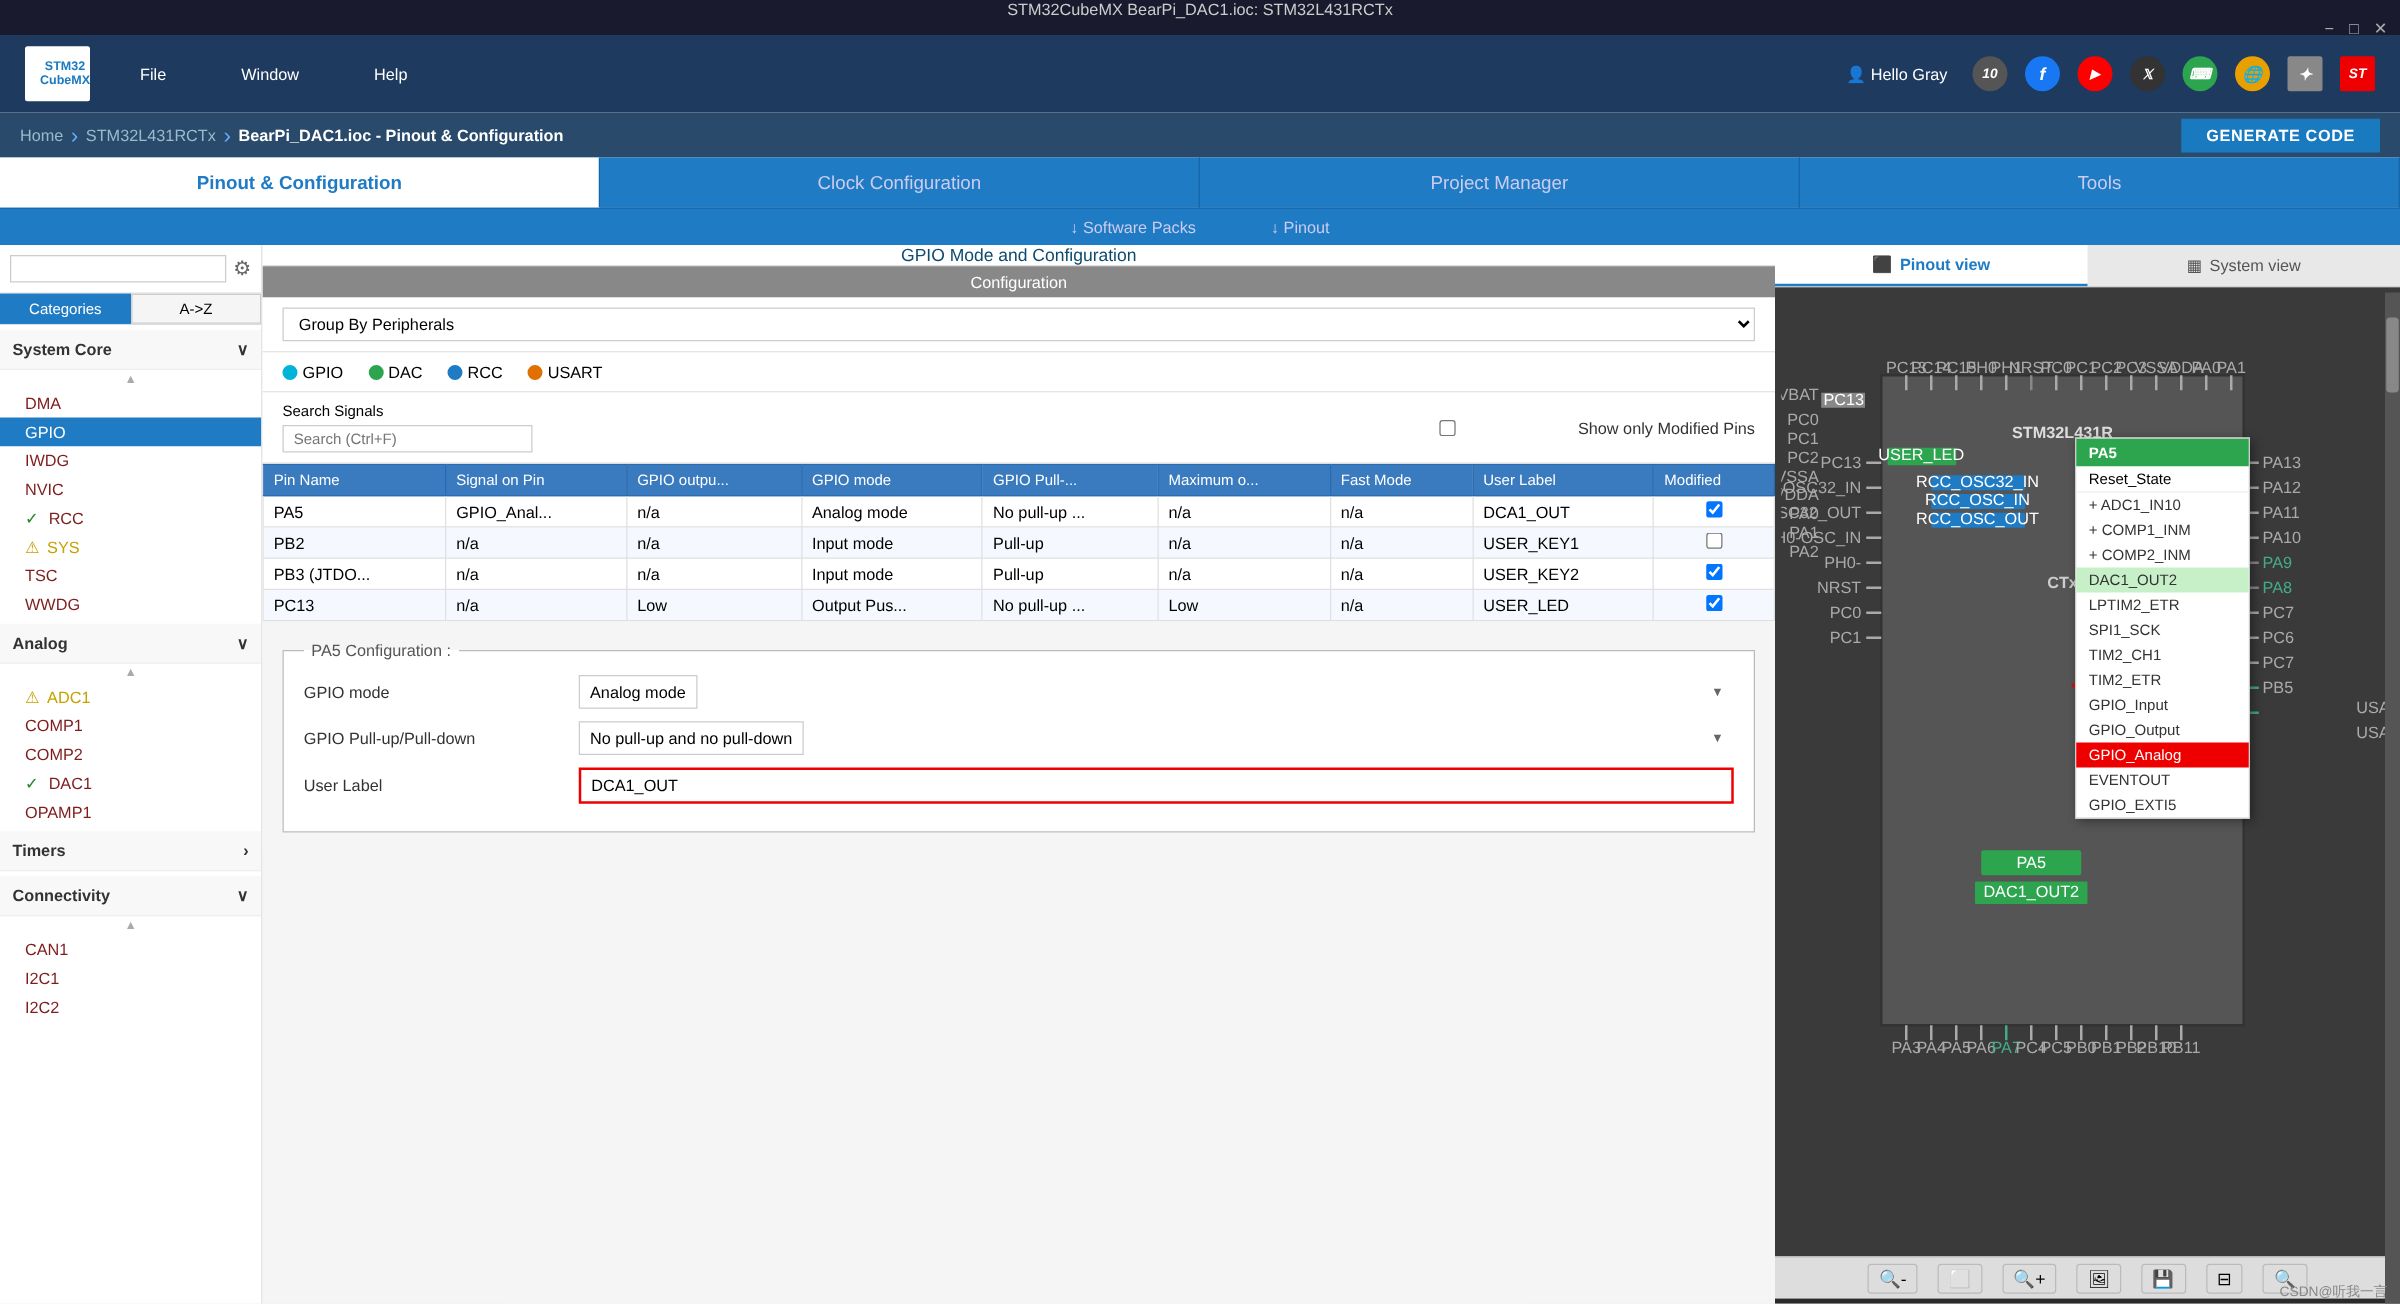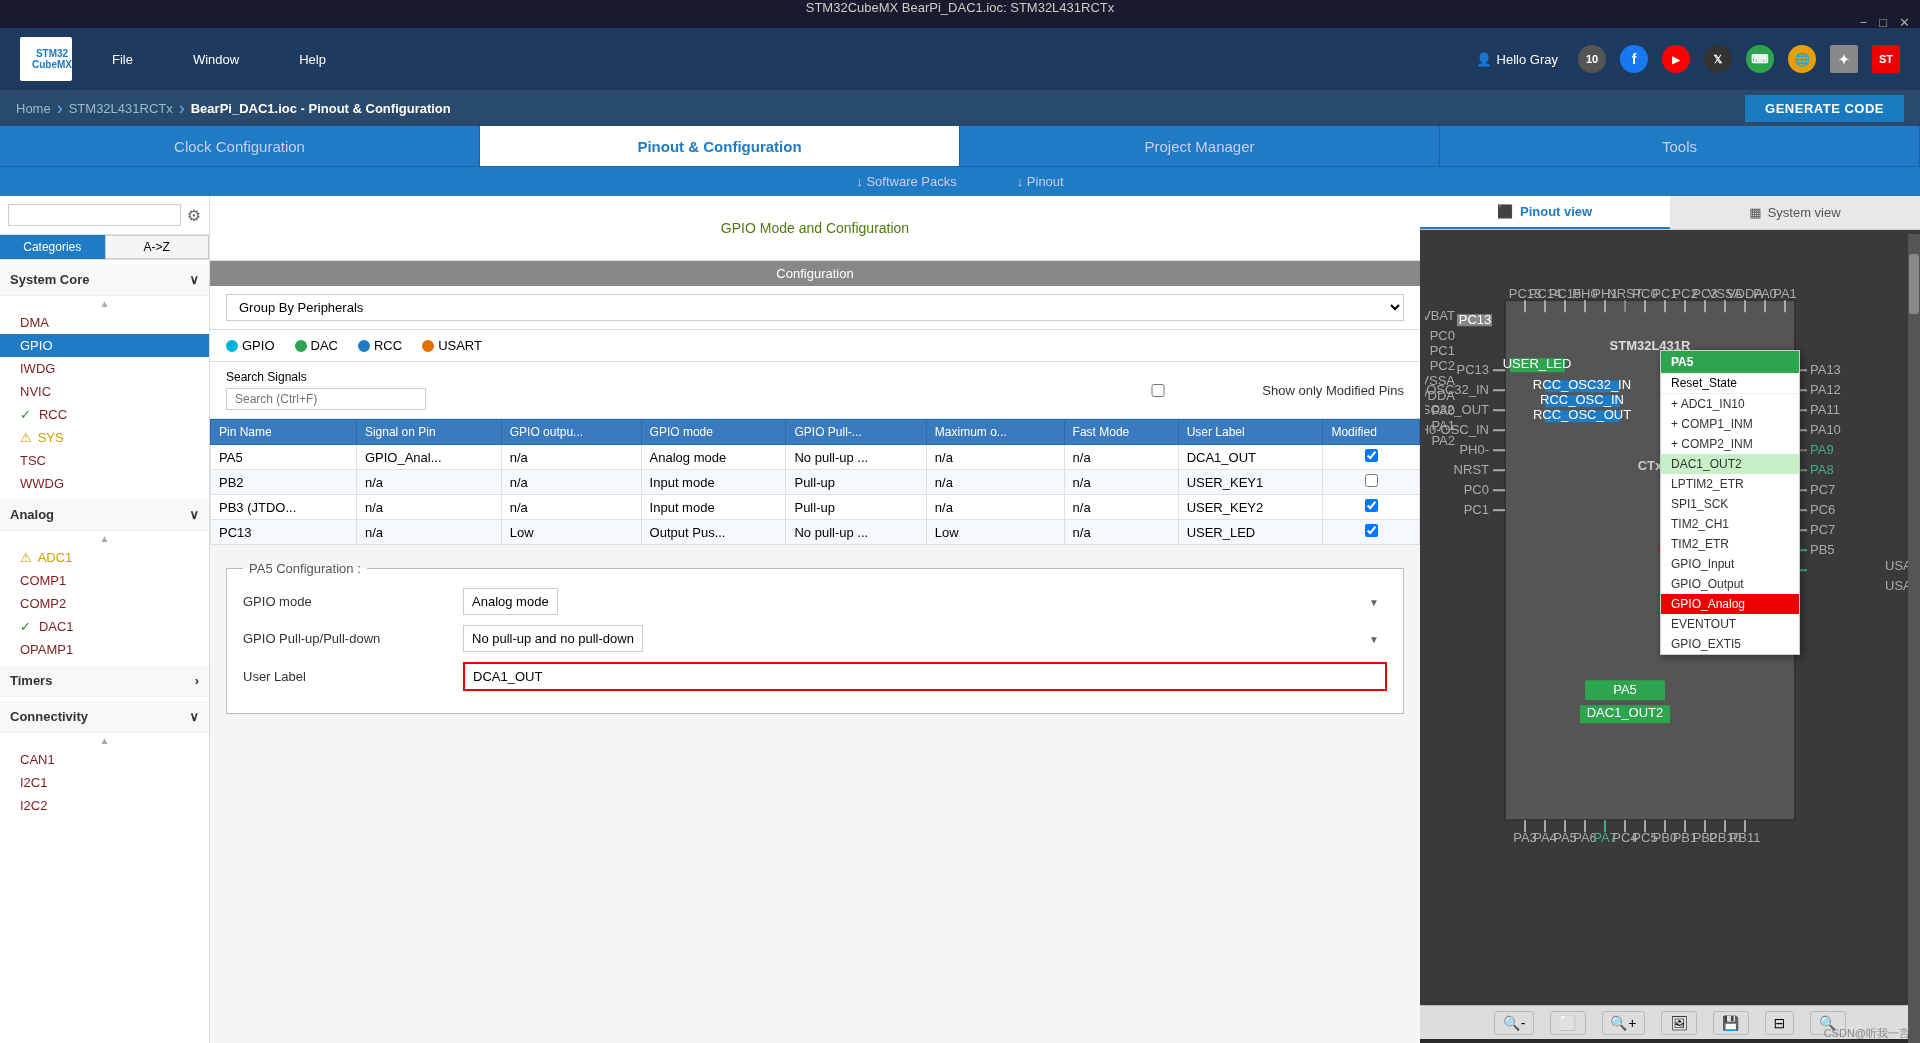--- a/index.html
+++ b/index.html
@@ -11,21 +11,21 @@
 
     
     .top-nav { background: #1e3a5f; height: 62px; display: flex; align-items: center; padding: 0 20px; gap: 40px; }
     .logo-area { display: flex; align-items: center; gap: 8px; }
     .logo-box { background: #fff; width: 52px; height: 44px; display: flex; align-items: center; justify-content: center; border-radius: 2px; padding-left: 12px; }
     .logo-text { color: #1a7abf; font-weight: bold; font-size: 10px; line-height: 1.1; text-align: center; }
     .nav-menu { display: flex; gap: 60px; color: #fff; font-size: 15px; }
     .nav-menu span { cursor: pointer; }
     .user-area { margin-left: auto; display: flex; align-items: center; gap: 20px; color: #fff; }
     .social-icons { display: flex; gap: 14px; align-items: center; }
-    .social-icon { width: 28px; height: 28px; border-radius: 50%; display: flex; align-items: center; justify-content: center; font-size: 14px; font-weight: bold; cursor: pointer; }
+    .social-icon { width: 28px; height: 28px; border-radius: 50%; display: flex; align-items: center; justify-content: center; font-size: 14px; font-weight: bold; cursor: pointer; font-style: italic; }
     .icon-blue { background: #1877f2; color: #fff; }
     .icon-red { background: #ff0000; color: #fff; }
     .icon-dark { background: #333; color: #fff; }
     .icon-green { background: #2da44e; color: #fff; }
     .icon-orange { background: #e8a000; color: #fff; }
     .icon-gray { background: #888; color: #fff; border-radius: 0; }
 
     
     .breadcrumb { background: #2a4a6b; height: 36px; display: flex; align-items: center; padding: 0 16px; gap: 6px; color: #cce; font-size: 13px; }
     .breadcrumb-item { color: #9bc; cursor: pointer; }
@@ -57,21 +57,21 @@
     .category-header { display: flex; align-items: center; justify-content: space-between; padding: 8px 10px; background: #f8f8f8; cursor: pointer; font-weight: bold; color: #333; border-bottom: 1px solid #eee; margin-top: 4px; }
     .sidebar-item { padding: 4px 10px 4px 20px; cursor: pointer; color: #7f1d1d; display: flex; align-items: center; gap: 6px; }
     .sidebar-item.active { background: #1e7bc4; color: #fff; }
     .sidebar-item.warning { color: #c8a000; }
     .sidebar-item.warning::before { content: '⚠'; color: #c8a000; }
     .sidebar-item.check::before { content: '✓'; color: #2a8a2a; margin-right: 2px; }
     .scroll-indicator { text-align: center; color: #aaa; padding: 2px; font-size: 10px; }
 
     
     .center-content { flex: 1; background: #f5f5f5; overflow-y: auto; display: flex; flex-direction: column; }
-    .gpio-header { background: #fff; padding: 24px 16px; text-align: center; font-size: 14px; color: #4d7c0f; border-bottom: 1px solid #ddd; }
+    .gpio-header { background: #fff; padding: 0 16px; text-align: center; font-size: 14px; color: #0c4a6e; border-bottom: 1px solid #ddd; }
     .config-header { background: #888; color: #fff; text-align: center; padding: 5px; font-size: 13px; }
     .group-by-row { padding: 8px 16px; background: #fff; border-bottom: 1px solid #ddd; }
     .group-by-row select { width: 100%; padding: 4px 8px; border: 1px solid #ccc; background: #fff; font-size: 13px; }
 
     
     .filter-row { display: flex; gap: 20px; padding: 8px 16px; background: #fff; border-bottom: 1px solid #ddd; align-items: center; }
     .radio-item { display: flex; align-items: center; gap: 4px; cursor: pointer; }
     .radio-dot { width: 12px; height: 12px; border-radius: 50%; border: 2px solid; display: flex; align-items: center; justify-content: center; }
     .radio-dot.cyan { border-color: #00b4d8; background: #00b4d8; }
     .radio-dot.green { border-color: #2da44e; background: #2da44e; }
@@ -154,22 +154,22 @@
 <div class="breadcrumb">
   <span class="breadcrumb-item">Home</span>
   <span class="breadcrumb-sep">›</span>
   <span class="breadcrumb-item">STM32L431RCTx</span>
   <span class="breadcrumb-sep">›</span>
   <span class="breadcrumb-item active">BearPi_DAC1.ioc - Pinout &amp; Configuration</span>
   <button class="generate-btn">GENERATE CODE</button>
 </div>
 
 <div class="tab-bar">
+  <div class="tab active">Pinout &amp; Configuration</div>
   <div class="tab">Clock Configuration</div>
-  <div class="tab active">Pinout &amp; Configuration</div>
   <div class="tab">Project Manager</div>
   <div class="tab">Tools</div>
 </div>
 
 <div class="sub-tab-bar">
   <div class="sub-tab">↓ Software Packs</div>
   <div class="sub-tab">↓ Pinout</div>
 </div>
 
 <div class="main-layout">

